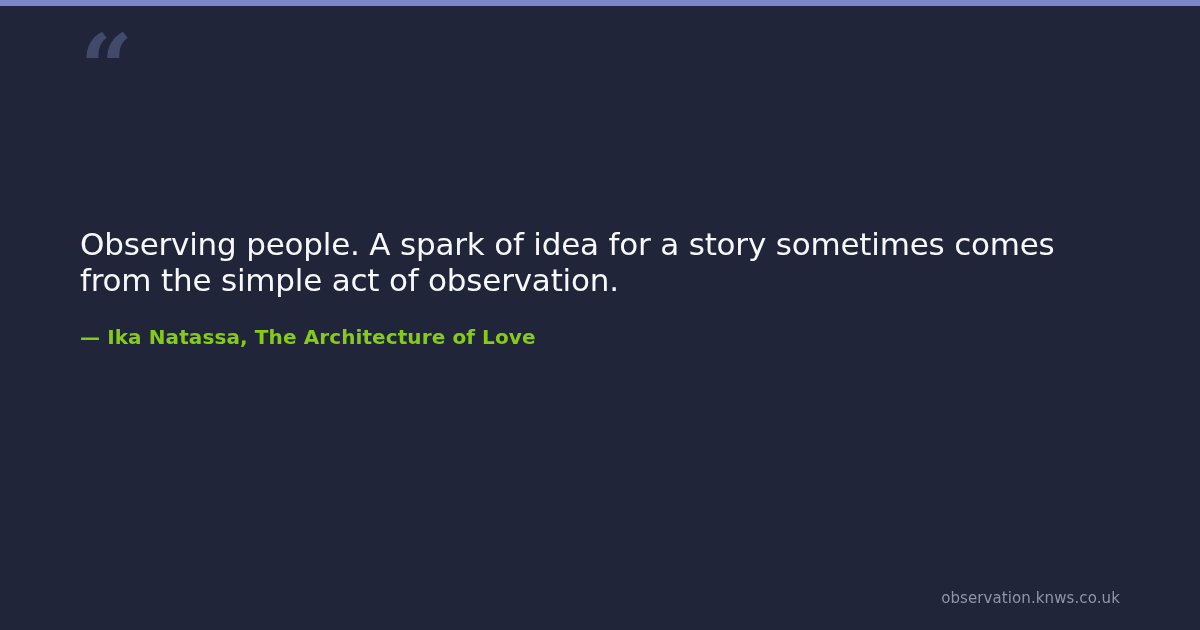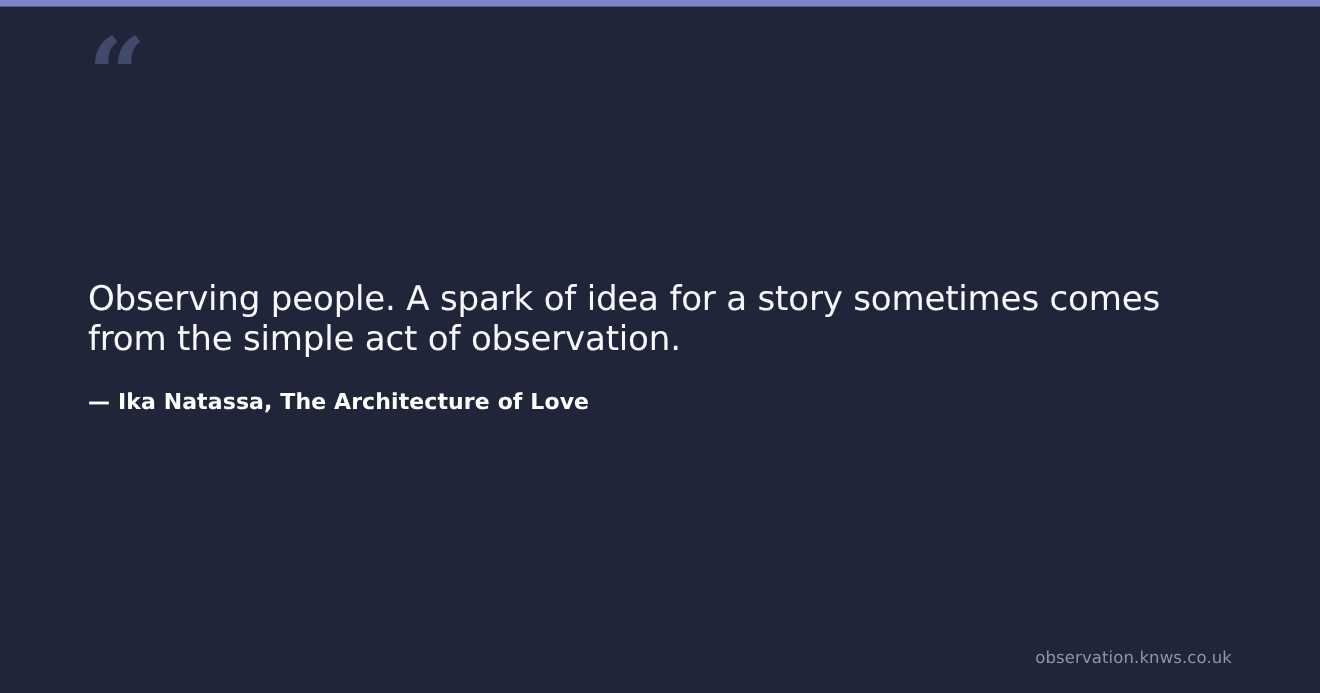--- a/index.html
+++ b/index.html
@@ -49,21 +49,21 @@
     font-weight: 700;
     line-height: 1;
     color: #424a6b;
     letter-spacing: -2px;
     user-select: none;
   }
 
   .quote-block {
     position: absolute;
     left: 0;
-    top: 254px;
+    top: 226px;
     width: 1040px;
   }
 
   .quote-text {
     margin: 0;
     font-family: "DejaVu Sans", sans-serif;
     font-size: 31px;
     font-weight: 400;
     line-height: 36px;
     color: #f7f8fb;
@@ -71,21 +71,21 @@
     max-width: 1030px;
   }
 
   .attribution {
     margin: 0;
     padding-top: 26px;
     font-family: "DejaVu Sans", sans-serif;
     font-size: 20px;
     font-weight: 700;
     line-height: 26px;
-    color: #ffffff;
+    color: #84cc16;
     letter-spacing: 0.1px;
   }
 
   .footer {
     position: absolute;
     right: 80px;
     bottom: 22px;
     font-family: "DejaVu Sans", sans-serif;
     font-size: 15px;
     font-weight: 400;

